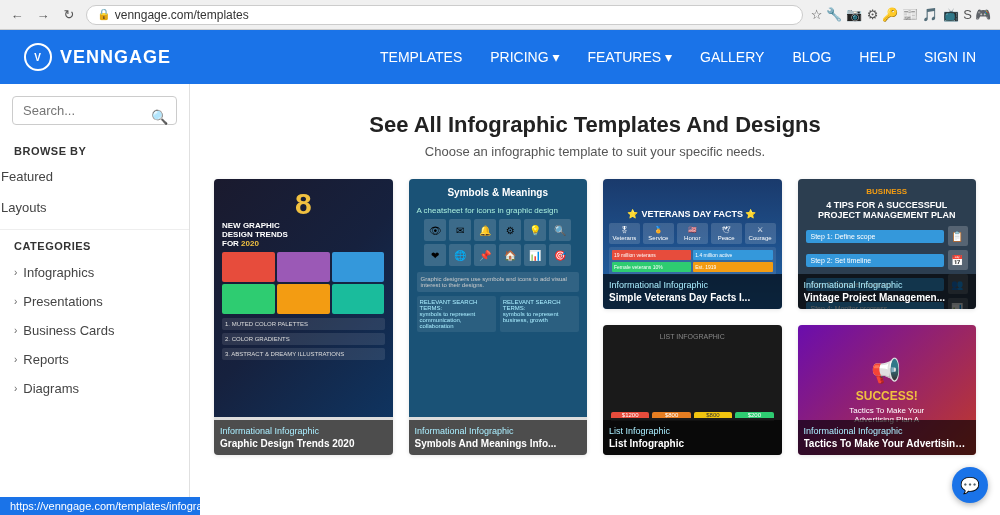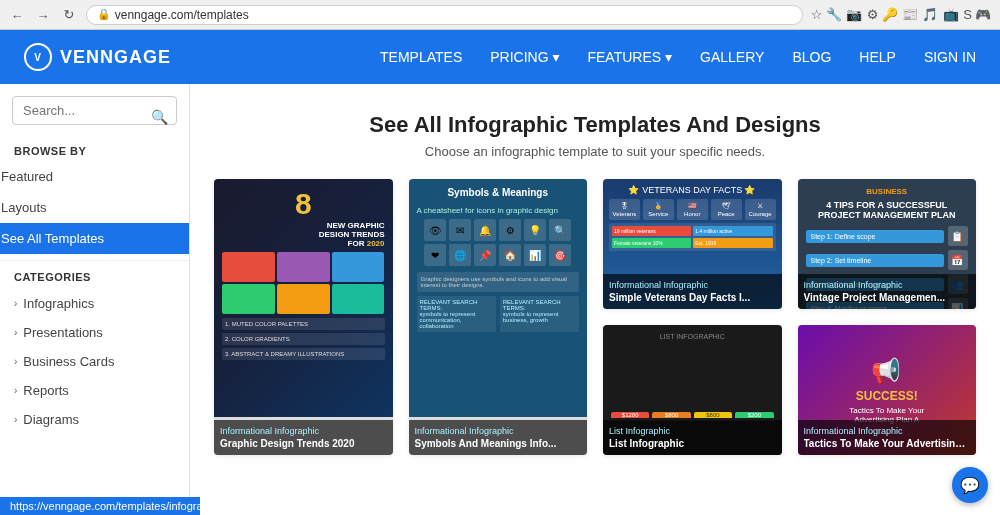--- a/index.html
+++ b/index.html
@@ -143,21 +143,21 @@
     .card2-title { color: #fff; font-size: 10px; font-weight: 700; text-align: center; margin-bottom: 8px; }
     .card2-subtitle { color: #aed; font-size: 8px; margin-bottom: 4px; }
     .card2-icons { display: flex; flex-wrap: wrap; gap: 3px; justify-content: center; }
     .icon-box { width: 22px; height: 22px; background: rgba(255,255,255,0.15); border-radius: 2px; display: flex; align-items: center; justify-content: center; font-size: 10px; }
 
     
     .card3-bg {
       background: linear-gradient(180deg, #1a3a6c 0%, #2266aa 100%);
       width: 100%; height: 100%; padding: 6px;
     }
-    .card3-header { color: white; font-size: 9px; font-weight: 400; text-align: center; margin-bottom: 4px; }
+    .card3-header { color: white; font-size: 9px; font-weight: 700; text-align: center; margin-bottom: 4px; margin-top: 24px; }
     .card3-row { display: flex; gap: 3px; margin-bottom: 3px; }
     .card3-cell { flex: 1; background: rgba(255,255,255,0.15); padding: 3px; border-radius: 2px; text-align: center; font-size: 7px; color: white; }
 
     
     .card4-bg {
       background: #2c3e50;
       width: 100%; height: 100%; padding: 8px;
     }
     .card4-title { color: white; font-size: 9px; font-weight: 700; text-align: center; margin-bottom: 6px; }
     .card4-row { display: flex; align-items: center; gap: 4px; margin-bottom: 4px; }
@@ -233,21 +233,20 @@
     <aside class="sidebar">
       <div class="sidebar-search">
         <input type="text" placeholder="Search..." style="">
         <span class="search-icon">🔍</span>
       </div>
 
       <div class="sidebar-section-title">BROWSE BY</div>
 
       <div class="sidebar-item">Featured</div>
       <div class="sidebar-item">Layouts</div>
-      <div class="sidebar-item active">See All Templates</div>
 
       <div class="sidebar-category-title">CATEGORIES</div>
 
       <div class="sidebar-category-item">
         <span class="chevron">›</span>
         <span>Infographics</span>
       </div>
       <div class="sidebar-category-item">
         <span class="chevron">›</span>
         <span>Presentations</span>
@@ -269,21 +268,21 @@
     <main class="main-content">
       <h1 class="main-title">See All Infographic Templates And Designs</h1>
       <p class="main-subtitle">Choose an infographic template to suit your specific needs.</p>
 
       <div class="templates-grid">
 
         <div class="template-card">
           <div class="template-thumb">
             <div class="card1-bg">
               <div class="card1-num" style="color:#f0c040;font-size:30px;font-weight:900;text-align:center;">8</div>
-              <div style="color:white;font-size:8px;text-align:right;font-weight:700;">NEW GRAPHIC<br>DESIGN TRENDS<br>FOR <span style="color:#f0c040;">2020</span></div>
+              <div style="color:white;font-size:8px;text-align:left;font-weight:700;">NEW GRAPHIC<br>DESIGN TRENDS<br>FOR <span style="color:#f0c040;">2020</span></div>
               <div class="card1-blocks">
                 <div class="card1-block" style="background:#e74c3c;height:30px;border-radius:2px;"></div>
                 <div class="card1-block" style="background:#9b59b6;height:30px;border-radius:2px;"></div>
                 <div class="card1-block" style="background:#3498db;height:30px;border-radius:2px;"></div>
                 <div class="card1-block" style="background:#2ecc71;height:30px;border-radius:2px;"></div>
                 <div class="card1-block" style="background:#f39c12;height:30px;border-radius:2px;"></div>
                 <div class="card1-block" style="background:#1abc9c;height:30px;border-radius:2px;"></div>
               </div>
               <div style="margin-top:4px;display:flex;flex-direction:column;gap:3px;">
                 <div style="background:rgba(255,255,255,0.1);border-radius:2px;padding:3px;font-size:6px;color:#ddd;">1. MUTED COLOR PALETTES</div>

